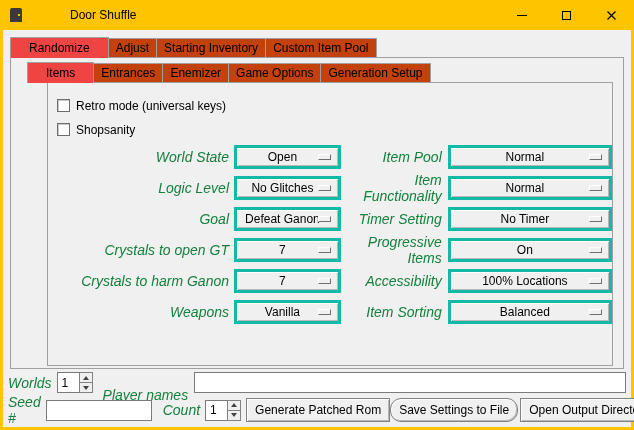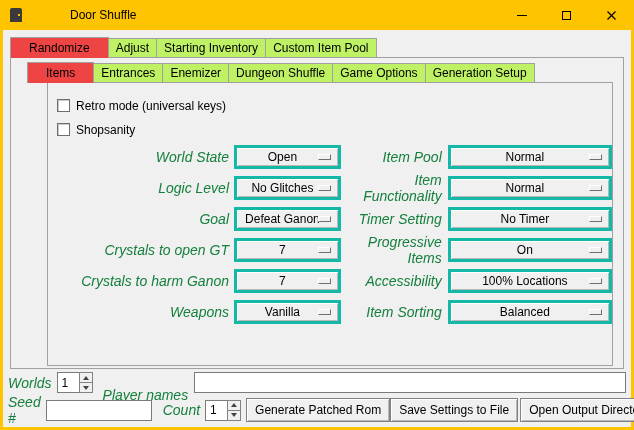--- a/index.html
+++ b/index.html
@@ -41,21 +41,21 @@
     width: 628px; height: 397px;
     background: #F0F0F0;
   }
 
   
   .tabs { display: flex; align-items: flex-end; position: relative; z-index: 2; }
   .tab {
     display: flex; align-items: center;
     height: 19px; padding: 0 7px;
     font-size: 12px; color: #000;
-    background: #bef264;
+    background: #c2410c;
     border: 1px solid #A0A0A0; border-bottom: none;
     margin-right: -1px;
   }
   .tab.selected {
     height: 21px; padding: 0 18px;
     background: #ef4444;
     margin-bottom: -1px;
     position: relative; z-index: 3;
   }
   .pane { border: 1px solid #A0A0A0; background: #F0F0F0; position: relative; }
@@ -141,21 +141,21 @@
   .btn {
     height: 24px; padding: 0 8px;
     display: flex; align-items: center;
     font-size: 12px; color: #000;
     background: #F0F0F0;
     border: 1px solid #828282;
     box-shadow: inset 1px 1px 0 #ffffff, inset -1px -1px 0 #b8b8b8;
     white-space: nowrap;
   }
   .gen-btn { margin-left: 5px; }
-  .save-btn { margin-left: auto; }
+  .save-btn { margin-left: auto; border-radius: 11px; }
   .open-btn { margin-left: 2px; }
   .count-lbl { margin-left: 11px; }
 </style>
 </head>
 <body>
 
 <div class="window">
 
   <div class="titlebar">
     <div class="app-icon"></div>
@@ -184,21 +184,20 @@
         <div class="tab">Starting Inventory</div>
         <div class="tab">Custom Item Pool</div>
       </div>
       <div class="pane pane-outer">
 
         <div class="nb-inner">
           <div class="tabs">
             <div class="tab selected">Items</div>
             <div class="tab">Entrances</div>
             <div class="tab">Enemizer</div>
-            <div class="tab">Dungeon Shuffle</div>
             <div class="tab">Game Options</div>
             <div class="tab">Generation Setup</div>
           </div>
           <div class="pane pane-inner">
 
             <div class="checkrow">
               <span class="checkbox-box"></span>
               <span class="check-label">Retro mode (universal keys)</span>
             </div>
             <div class="checkrow">

